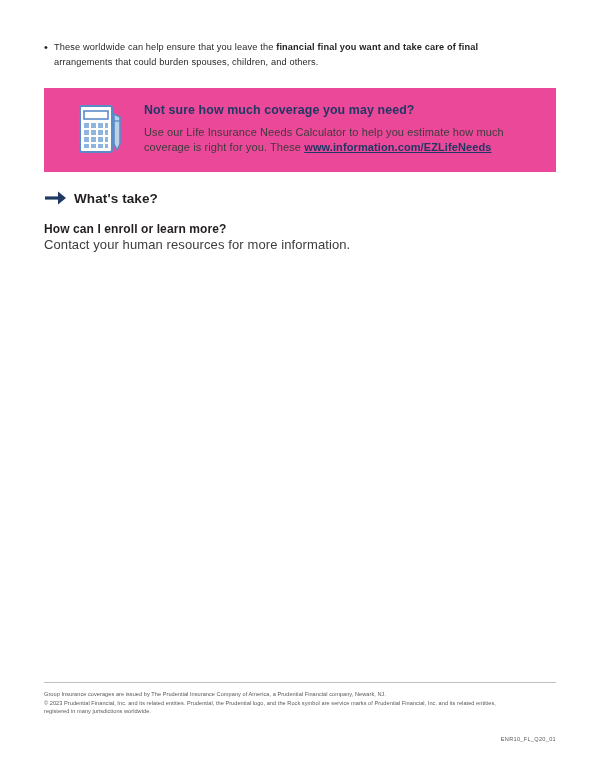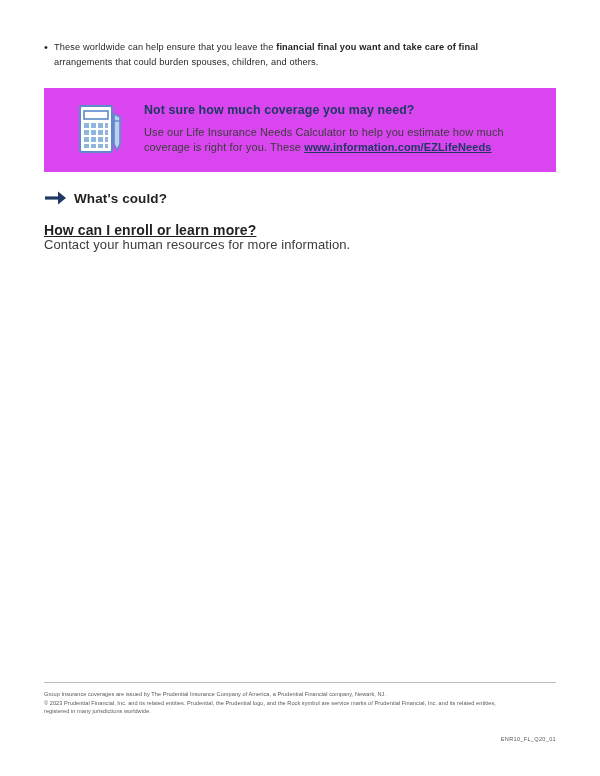--- a/index.html
+++ b/index.html
@@ -51,21 +51,21 @@
     font-weight: bold;
   }
 
   
   .callout {
     position: absolute;
     left: 44px;
     top: 88px;
     width: 512px;
     height: 84px;
-    background: #d946ef;
+    background: #ec4899;
     box-sizing: border-box;
   }
   .callout-inner {
     display: flex;
     align-items: flex-start;
     padding: 14px 16px 0 34px;
   }
   .calc-icon {
     flex: 0 0 auto;
     width: 56px;
@@ -115,25 +115,24 @@
     font-weight: bold;
     color: #231f20;
     letter-spacing: 0.1px;
     padding-left: 4px;
   }
 
   .enroll-heading {
     position: absolute;
     left: 44px;
     top: 222px;
-    font-size: 14px;
-    font-weight: bold;
-    color: #231f20;
-    letter-spacing: 0.1px;
-    text-decoration: underline;
+    font-size: 12px;
+    font-weight: bold;
+    color: #231f20;
+    letter-spacing: 0.1px;
   }
   .enroll-text {
     position: absolute;
     left: 44px;
     top: 237px;
     font-size: 13px;
     color: #3c3c3c;
     letter-spacing: 0.1px;
   }
 
@@ -222,21 +221,21 @@
     </div>
   </div>
 
   <div class="whats-next">
     <div class="arrow-icon">
       <svg width="24" height="16" viewBox="0 0 24 16" xmlns="http://www.w3.org/2000/svg">
         <path d="M1 8 H16" stroke="#1f3864" stroke-width="3.2" stroke-linecap="butt"></path>
         <path d="M14 1.5 L22 8 L14 14.5 Z" fill="#1f3864"></path>
       </svg>
     </div>
-    <div class="whats-next-title">What's could?</div>
+    <div class="whats-next-title">What's take?</div>
   </div>
 
   <div class="enroll-heading">How can I enroll or learn more?</div>
   <div class="enroll-text">Contact your human resources for more information.</div>
 
   <div class="footer-rule"></div>
   <div class="footer">
     <div class="footer-line">Group Insurance coverages are issued by The Prudential Insurance Company of America, a Prudential Financial company, Newark, NJ.</div>
     <div class="footer-line">© 2023 Prudential Financial, Inc. and its related entities. Prudential, the Prudential logo, and the Rock symbol are service marks of Prudential Financial, Inc. and its related entities,</div>
     <div class="footer-line">registered in many jurisdictions worldwide.</div>

